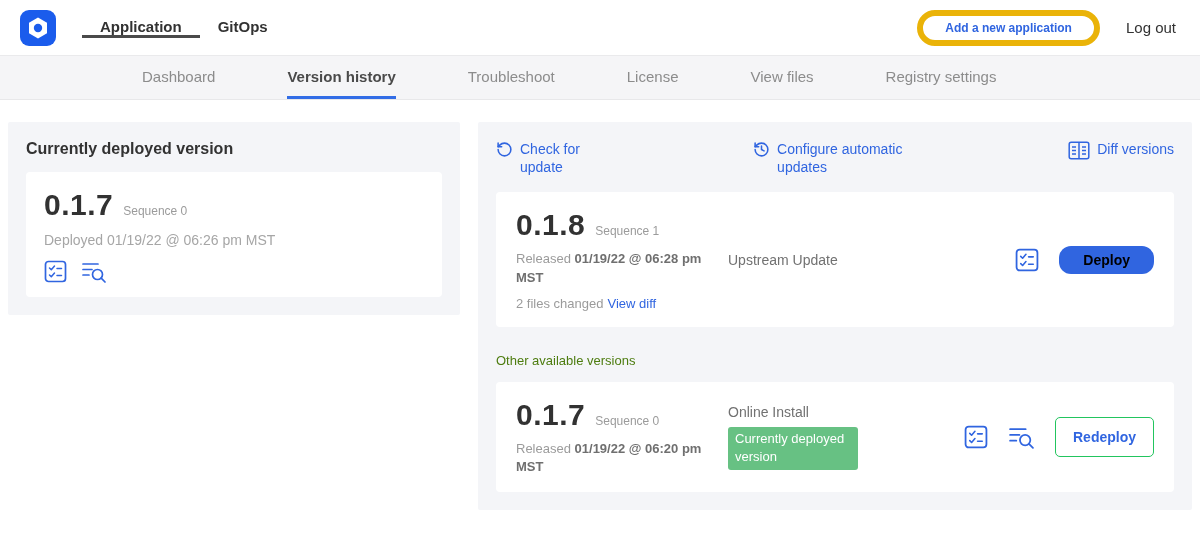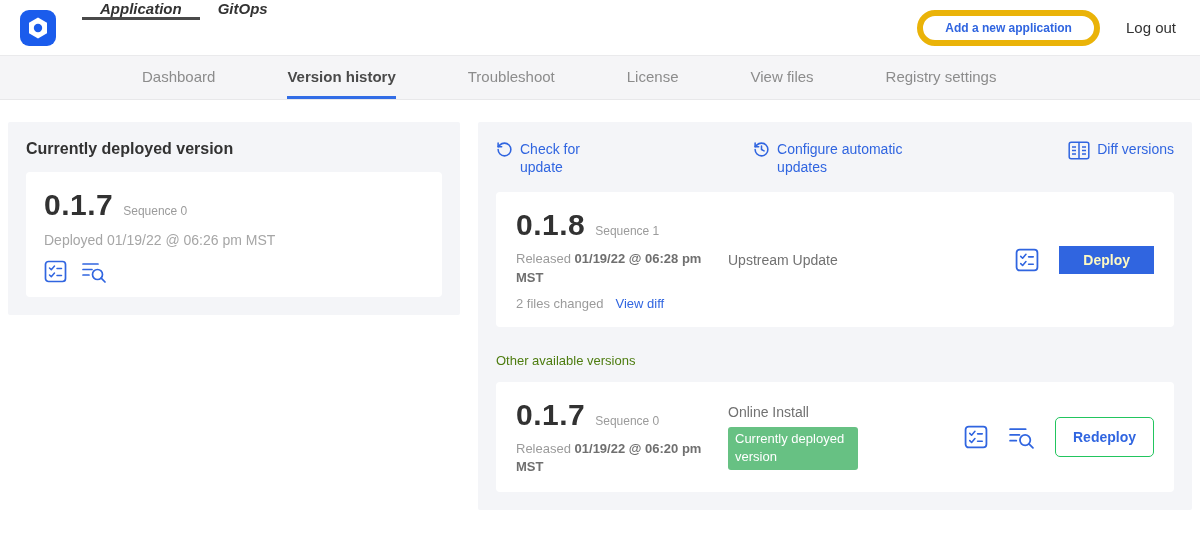--- a/index.html
+++ b/index.html
@@ -6,21 +6,21 @@
   html, body { margin: 0; padding: 0; }
   body {
     width: 1200px; height: 536px; overflow: hidden;
     font-family: "Liberation Sans", sans-serif;
     color: #323232; background: #ffffff;
   }
 
   
   .topnav { display: flex; align-items: center; height: 56px; background: #fff; border-bottom: 1px solid #eaeaec; }
   .logo { width: 36px; height: 36px; margin-left: 20px; flex: none; display: flex; }
-  .top-tabs { display: flex; align-items: flex-start; height: 56px; margin-left: 26px; font-style: italic; }
+  .top-tabs { display: flex; align-items: center; height: 56px; margin-left: 26px; }
   .top-tab { display: flex; align-items: center; padding: 0 18px; font-size: 15px; font-weight: 700; color: #323232; cursor: pointer; border-bottom: 3px solid transparent; }
   .top-tab.active { border-bottom-color: #4a4a4a; }
   .topnav-right { margin-left: auto; display: flex; align-items: center; gap: 26px; padding-right: 24px; }
   .add-app-btn { border: 6px solid #eab308; color: #3065e0; background: #fff; border-radius: 18px; height: 36px; padding: 0 22px; font-size: 12px; font-weight: 700; font-family: inherit; cursor: pointer; }
   .logout { font-size: 15px; color: #323232; cursor: pointer; }
 
   
   .subnav { display: flex; align-items: stretch; height: 44px; background: #f5f5f7; border-bottom: 1px solid #e8e8ea; padding-left: 142px; }
   .subnav-item { display: flex; align-items: center; font-size: 15px; color: #8c8c8c; margin-right: 72px; border-bottom: 3px solid transparent; cursor: pointer; }
   .subnav-item.active { color: #4a4a4a; font-weight: 700; border-bottom-color: #326de6; }
@@ -48,25 +48,25 @@
   .header-link { display: flex; align-items: flex-start; gap: 7px; color: #3065e0; font-size: 14px; cursor: pointer; line-height: 1.3; }
   .hl-icon { display: inline-flex; margin-top: 1px; }
   .w72 { width: 72px; }
   .w130 { width: 130px; }
 
   
   .release-card { margin-top: 16px; padding: 16px 20px; display: flex; align-items: center; }
   .release-left { width: 212px; flex: none; }
   .released-line { margin-top: 8px; font-size: 13px; color: #9b9b9b; line-height: 1.4; width: 198px; }
   .released-date { font-weight: 700; color: #6f6f6f; }
-  .files-row { margin-top: 9px; font-size: 13px; color: #9b9b9b; display: flex; gap: 12px; align-items: baseline; }
+  .files-row { margin-top: 9px; font-size: 13px; color: #9b9b9b; display: flex; gap: 4px; align-items: baseline; }
   .view-diff { color: #3065e0; font-weight: 400; cursor: pointer; }
   .release-source { flex: 1; font-size: 14px; color: #717171; padding-right: 10px; }
   .release-actions { display: flex; align-items: center; gap: 20px; }
-  .deploy-btn { background: #3065e0; color: #fef9c3; border: none; border-radius: 0; font-size: 14px; font-weight: 700; padding: 6px 24px; font-family: inherit; cursor: pointer; }
+  .deploy-btn { background: #3065e0; color: #000000; border: none; border-radius: 12px; font-size: 14px; font-weight: 700; padding: 6px 24px; font-family: inherit; cursor: pointer; }
   .redeploy-btn { background: #fff; color: #3065e0; border: 1px solid #22c55e; border-radius: 5px; font-size: 14px; font-weight: 700; padding: 11px 17px; font-family: inherit; cursor: pointer; }
 
   .other-title { margin: 26px 0 0; font-size: 13px; color: #4d7c0f; }
   .badge { display: inline-block; margin-top: 7px; background: #67c183; color: #fff; font-size: 13px; line-height: 1.4; padding: 3px 7px; border-radius: 3px; width: 130px; }
 </style>
 </head>
 <body>
 
 <header class="topnav">
   <span class="logo">

